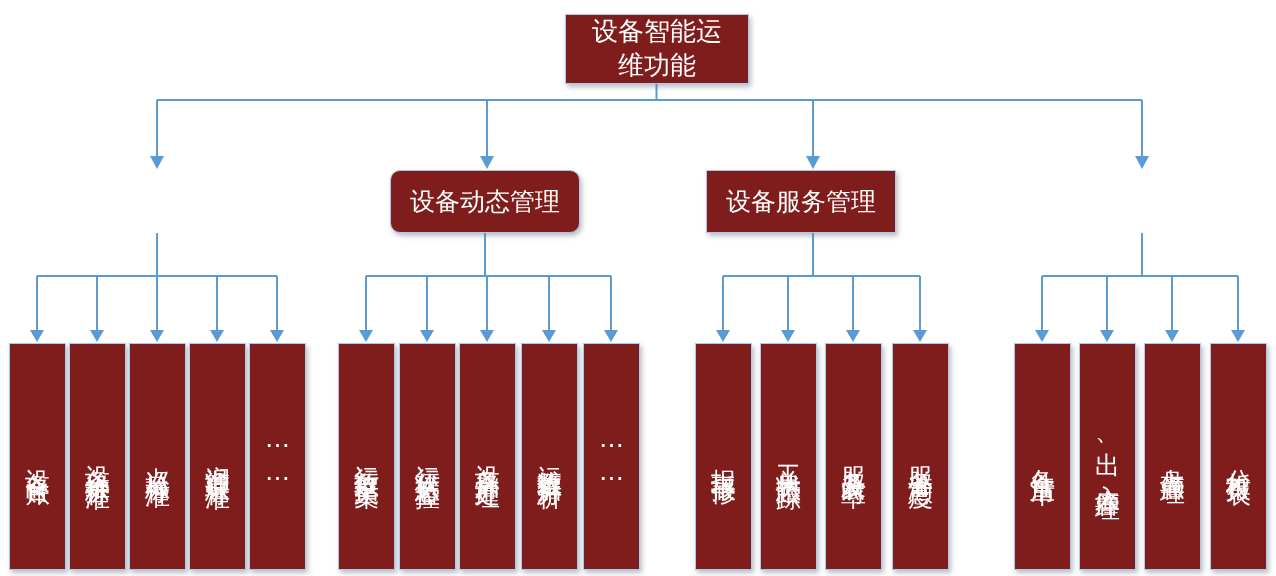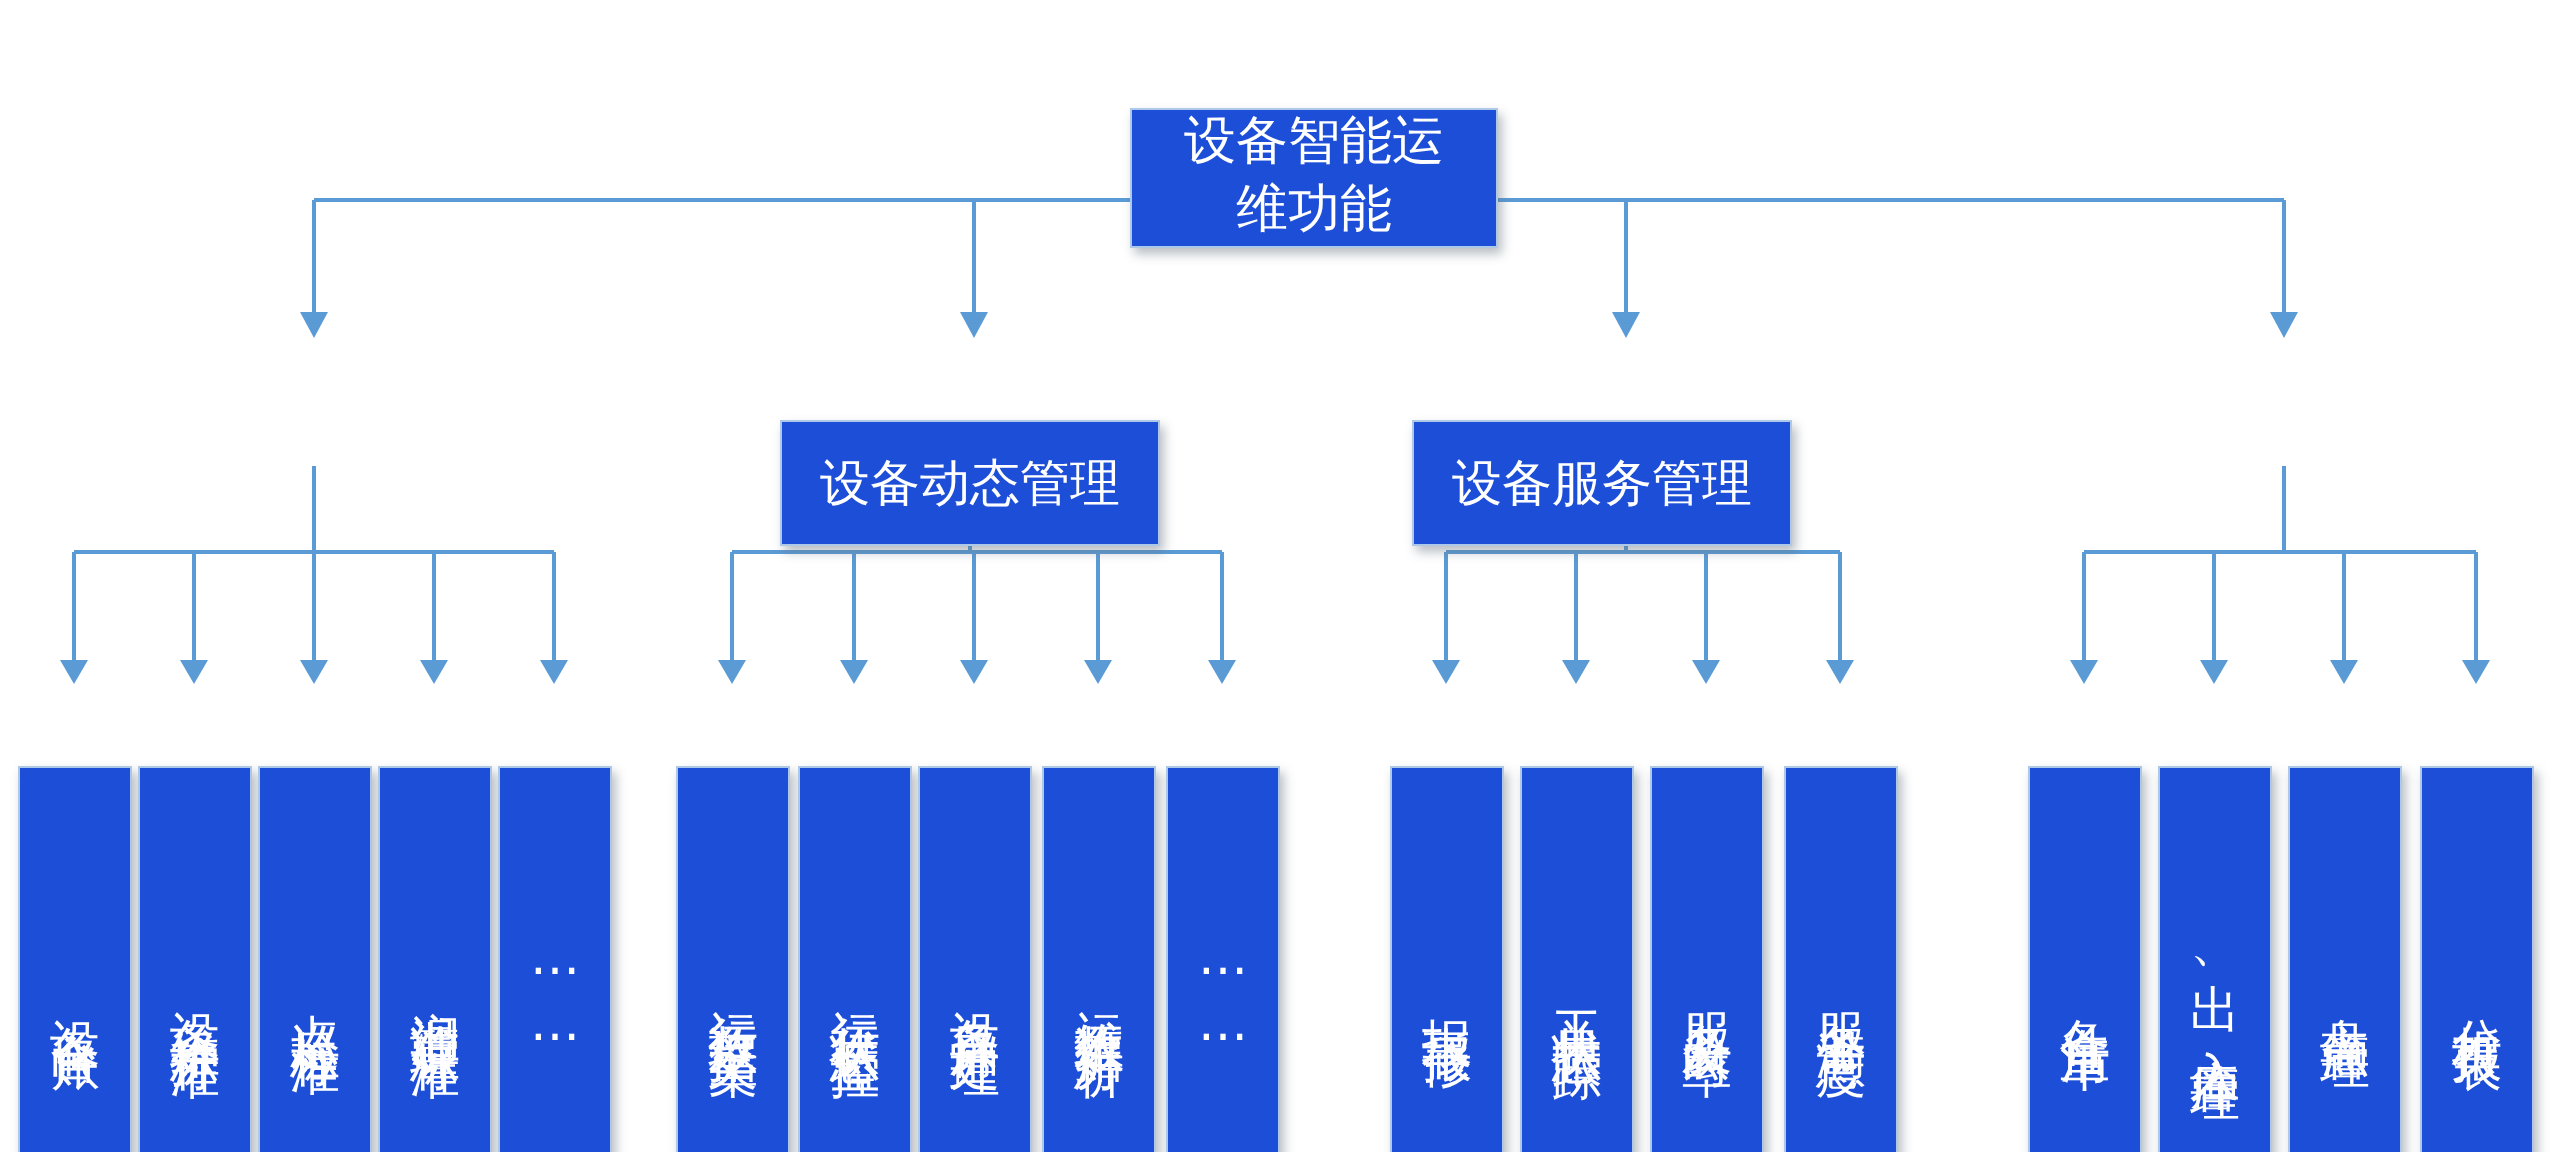--- a/index.html
+++ b/index.html
@@ -15,46 +15,45 @@
     background: #ffffff;
     overflow: hidden;
   }
   .connectors {
     position: absolute;
     left: 0; top: 0;
     pointer-events: none;
   }
   .node {
     position: absolute;
-    background: #1d4ed8;
+    background: #7f1d1d;
     border: 1px solid #aec8e8;
     box-shadow: 2px 3px 5px rgba(100,110,125,0.45);
     color: #ffffff;
     display: flex;
     align-items: center;
     justify-content: center;
     box-sizing: border-box;
     text-align: center;
-    margin-top: 40px;
   }
   .root-node {
     left: 565px; top: 14px;
     width: 184px; height: 70px;
     font-size: 26px;
     line-height: 1.3;
   }
   .root-node .label { display: block; width: 146px; }
   .branch-node {
     top: 170px; height: 63px;
     width: 190px;
     font-size: 25px;
     white-space: nowrap;
   }
   .branch-1 { left: 62px; }
-  .branch-2 { left: 390px; }
+  .branch-2 { left: 390px; border-radius: 10px; }
   .branch-3 { left: 706px; }
   .branch-4 { left: 1047px; }
   .leaf-node {
     top: 343px; height: 227px;
     width: 57px;
   }
   .leaf-node .label {
     writing-mode: vertical-rl;
     text-orientation: upright;
     font-size: 25px;

